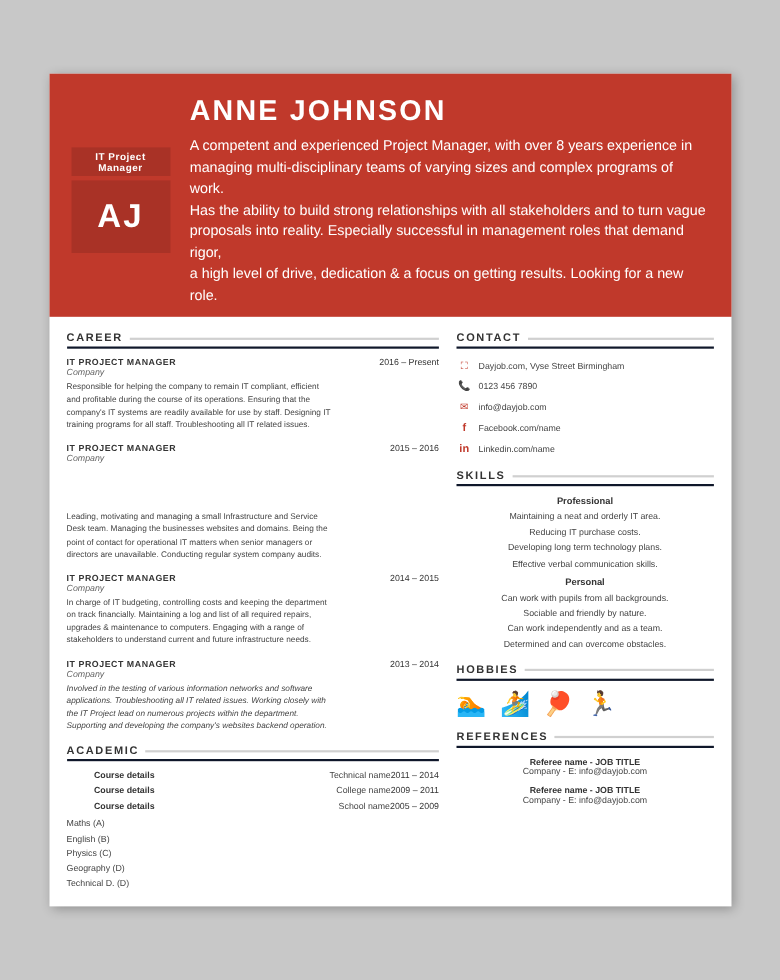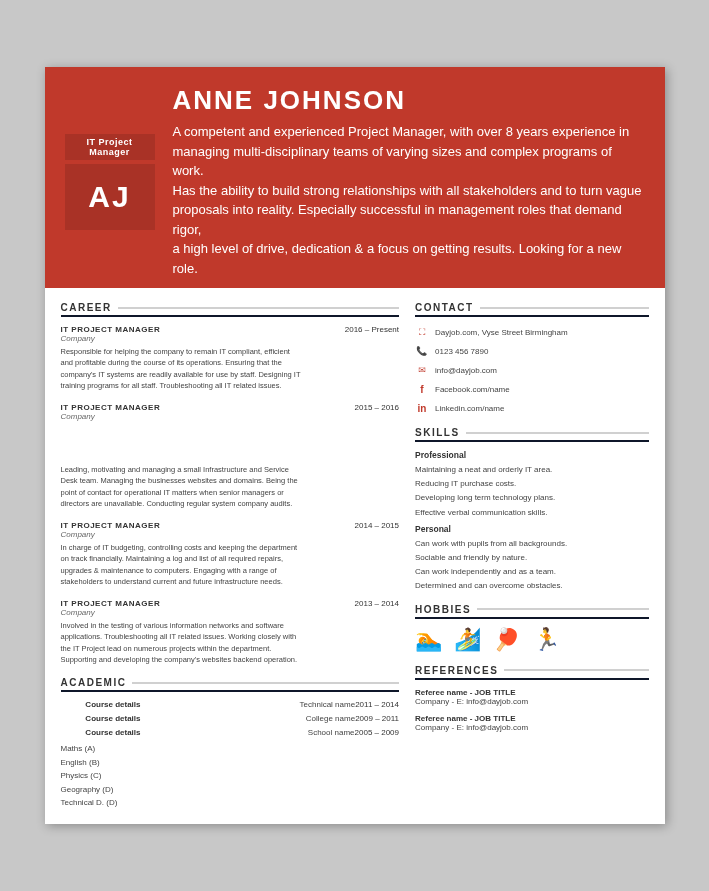--- a/index.html
+++ b/index.html
@@ -67,20 +67,21 @@
       display: flex;
       padding: 14px 16px;
       gap: 16px;
     }
     .left-col {
       flex: 1.45;
     }
     .right-col {
       flex: 1;
       min-width: 0;
+      text-align: center;
     }
     
     .section-title {
       font-size: 10px;
       font-weight: bold;
       letter-spacing: 1.5px;
       color: #333;
       border-bottom: 2px solid #0f172a;
       padding-bottom: 2px;
       margin-bottom: 8px;
@@ -279,21 +280,21 @@
 upgrades &amp; maintenance to computers. Engaging with a range of
 stakeholders to understand current and future infrastructure needs.</div>
       </div>
 
       <div class="career-item">
         <div class="career-header">
           <span class="career-job-title">IT PROJECT MANAGER</span>
           <span class="career-dates">2013 – 2014</span>
         </div>
         <div class="career-company">Company</div>
-        <div class="career-desc" style="white-space: pre-line;">Involved in the testing of various information networks and software
+        <div class="career-desc" style="white-space: pre-line; font-style: italic;">Involved in the testing of various information networks and software
 applications. Troubleshooting all IT related issues. Working closely with
 the IT Project lead on numerous projects within the department.
 Supporting and developing the company's websites backend operation.</div>
       </div>
 
       <div class="section-title">ACADEMIC</div>
 
       <div class="academic-row">
         <span class="academic-course">Course details</span>
         <span class="academic-name">Technical name</span>

